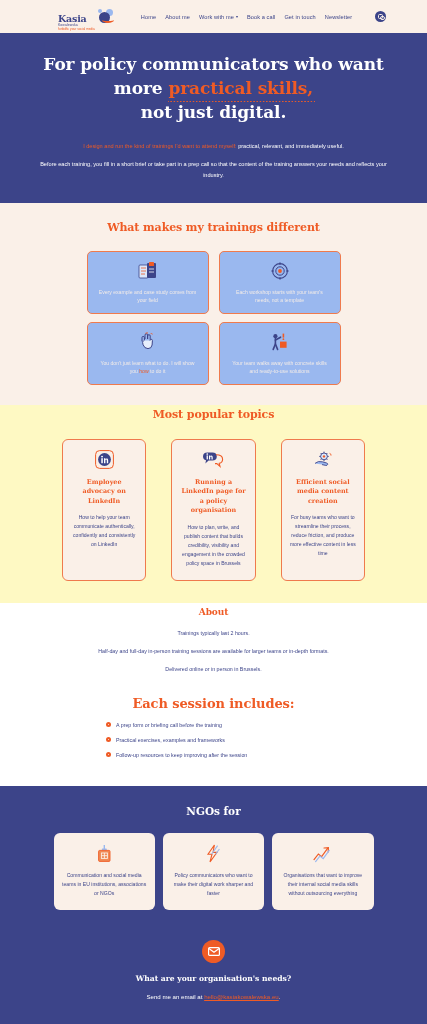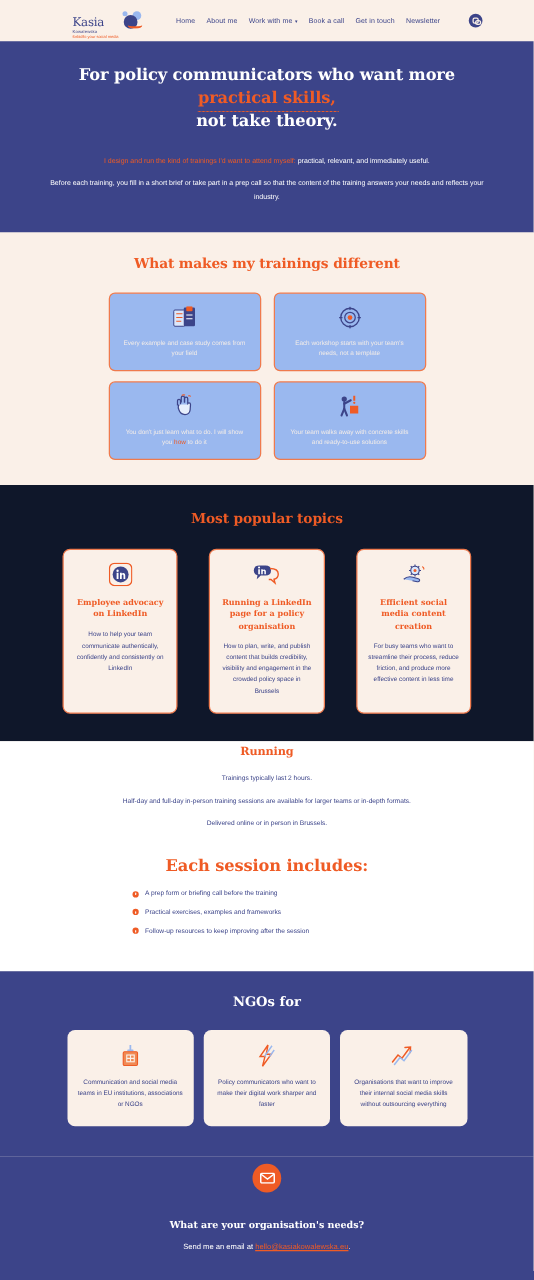--- a/index.html
+++ b/index.html
@@ -19,21 +19,21 @@
     height:33px;
     display:flex;
     align-items:center;
     padding:0 18px;
     gap:0px;
   }
   .logo-wrap { display:flex; align-items:center; margin-left:40px; }
   .logo-text { line-height:1; }
   .logo-name {
     font-family:"DejaVu Serif", serif;
-    font-weight:normal;
+    font-weight:bold;
     font-size:9.5px;
     color:#3c4489;
     letter-spacing:-0.2px;
     margin-top:12px;
   }
   .logo-sub { font-size:3.4px; color:#3c4489; letter-spacing:.1px; margin-top:.5px;}
   .logo-tag { font-size:3.2px; color:#ef5b25; margin-top:1px; }
   .logo-mark { position:relative; width:17px; height:15px; margin-left:2px; }
   .logo-mark .blob {
     position:absolute; left:2px; top:3px; width:11px; height:11px;
@@ -72,21 +72,21 @@
     border:0.7px solid #faf0e8; border-radius:50%;
   }
 
   
   .hero {
     background:#3c4489; color:#ffffff; padding:19px 30px 22px;
     text-align:center;
   }
   .hero h1 {
     font-family:"DejaVu Serif", serif;
-    font-size:13px; line-height:1.42; font-weight:bold; letter-spacing:-0.1px;
+    font-size:17px; line-height:1.42; font-weight:bold; letter-spacing:-0.1px;
   }
   .hl {
     color:#ef5b25; position:relative; display:inline-block;
   }
   .hl:after {
     content:""; position:absolute; left:0; right:-2px; bottom:-2.5px; height:3px;
     background:
       radial-gradient(circle at 1.6px 3px, transparent 1.6px, #ef5b25 1.7px, #ef5b25 2.1px, transparent 2.2px)
       repeat-x;
     background-size:3.2px 4px;
@@ -117,23 +117,23 @@
     display:flex; flex-direction:column; align-items:center; justify-content:flex-start;
   }
   .diff-icon { height:20px; display:flex; align-items:center; justify-content:center; }
   .diff-text {
     margin-top:7px; text-align:center; color:#f3ece8;
     font-size:5.1px; line-height:1.65;
   }
   .diff-text .how { color:#ef5b25; }
 
   
-  .sec-topics { background:#0f172a; padding:20px 0 22px; }
+  .sec-topics { background:#fef9c3; padding:3px 0 22px; }
   .topics-grid {
-    margin:18px auto 0; width:327px;
+    margin:18px auto 0; width:303px;
     display:grid; grid-template-columns:repeat(3,1fr); gap:25px;
   }
   .topic-card {
     background:#faf0e8; border:1px solid #ef7a4d; border-radius:6px;
     padding:10px 8px 12px; display:flex; flex-direction:column; align-items:center;
     min-height:112px;
   }
   .topic-icon { height:20px; display:flex; align-items:center; justify-content:center; }
   .topic-title {
     margin-top:8px; text-align:center; color:#ef5b25;
@@ -183,21 +183,21 @@
     font-size:5.1px; line-height:1.75;
   }
 
   
   .sec-cta { background:#3c4489; padding:6px 0 26px; text-align:center; }
   .cta-circle {
     width:23px; height:23px; border-radius:50%; background:#ef5b25;
     margin:0 auto; display:flex; align-items:center; justify-content:center;
   }
   .cta-title {
-    margin-top:21px; color:#ffffff; font-family:"DejaVu Serif",serif;
+    margin-top:11px; color:#ffffff; font-family:"DejaVu Serif",serif;
     font-weight:bold; font-size:7.6px;
   }
   .cta-sub { margin-top:10px; color:#ffffff; font-size:6.1px; }
   .cta-sub a { color:#ef5b25; text-decoration:underline; }
 </style>
 </head>
 <body>
 
 <div class="page">
 
@@ -228,21 +228,21 @@
       <a href="#">Newsletter</a>
       <span class="social-btn">
           <span class="ig"></span>
         </span>
     </div>
   </div>
 
   <div class="hero">
     <h1>
       <span>For policy communicators who want more </span><span class="hl">practical skills,</span><br>
-      <span>not take theory.</span>
+      <span>not just digital.</span>
     </h1>
     <div class="sub1">
       <span class="orange">I design and run the kind of trainings I'd want to attend myself:</span><span> practical, relevant, and immediately useful.</span>
     </div>
     <div class="sub2">Before each training, you fill in a short brief or take part in a prep call so that the content of the training answers your needs and reflects your industry.</div>
   </div>
 
   <div class="sec-diff">
     <h2 class="sec-title">What makes my trainings different</h2>
     <div class="diff-grid">
@@ -356,21 +356,21 @@
           </svg>
         </div>
         <div class="topic-title">Efficient social media content creation</div>
         <div class="topic-body">For busy teams who want to streamline their process, reduce friction, and produce more effective content in less time</div>
       </div>
 
     </div>
   </div>
 
   <div class="sec-format">
-    <h2 class="sec-title">Running</h2>
+    <h2 class="sec-title">About</h2>
     <div class="fmt-line">Trainings typically last 2 hours.</div>
     <div class="fmt-line">Half-day and full-day in-person training sessions are available for larger teams or in-depth formats.</div>
     <div class="fmt-line">Delivered online or in person in Brussels.</div>
   </div>
 
   <div class="sec-includes">
     <h2 class="sec-title">Each session includes:</h2>
     <div class="inc-list">
       <div class="inc-item">
         <span class="inc-bullet"></span>

